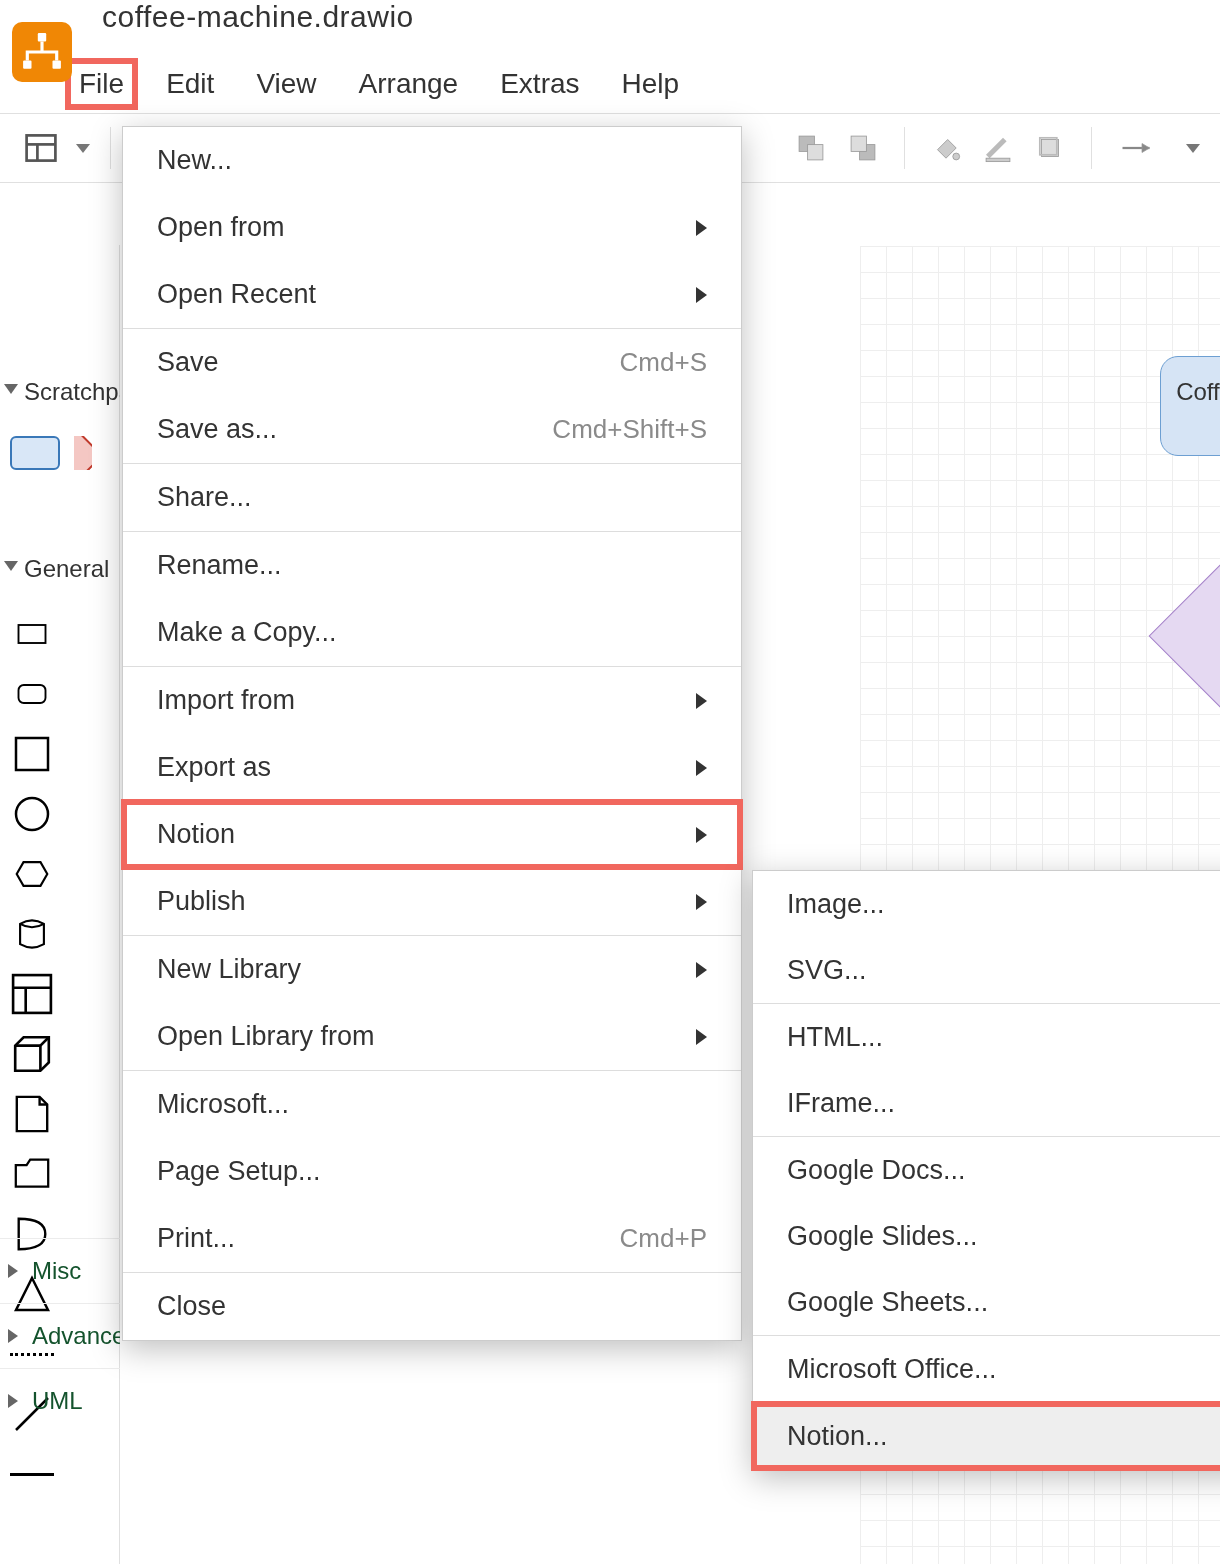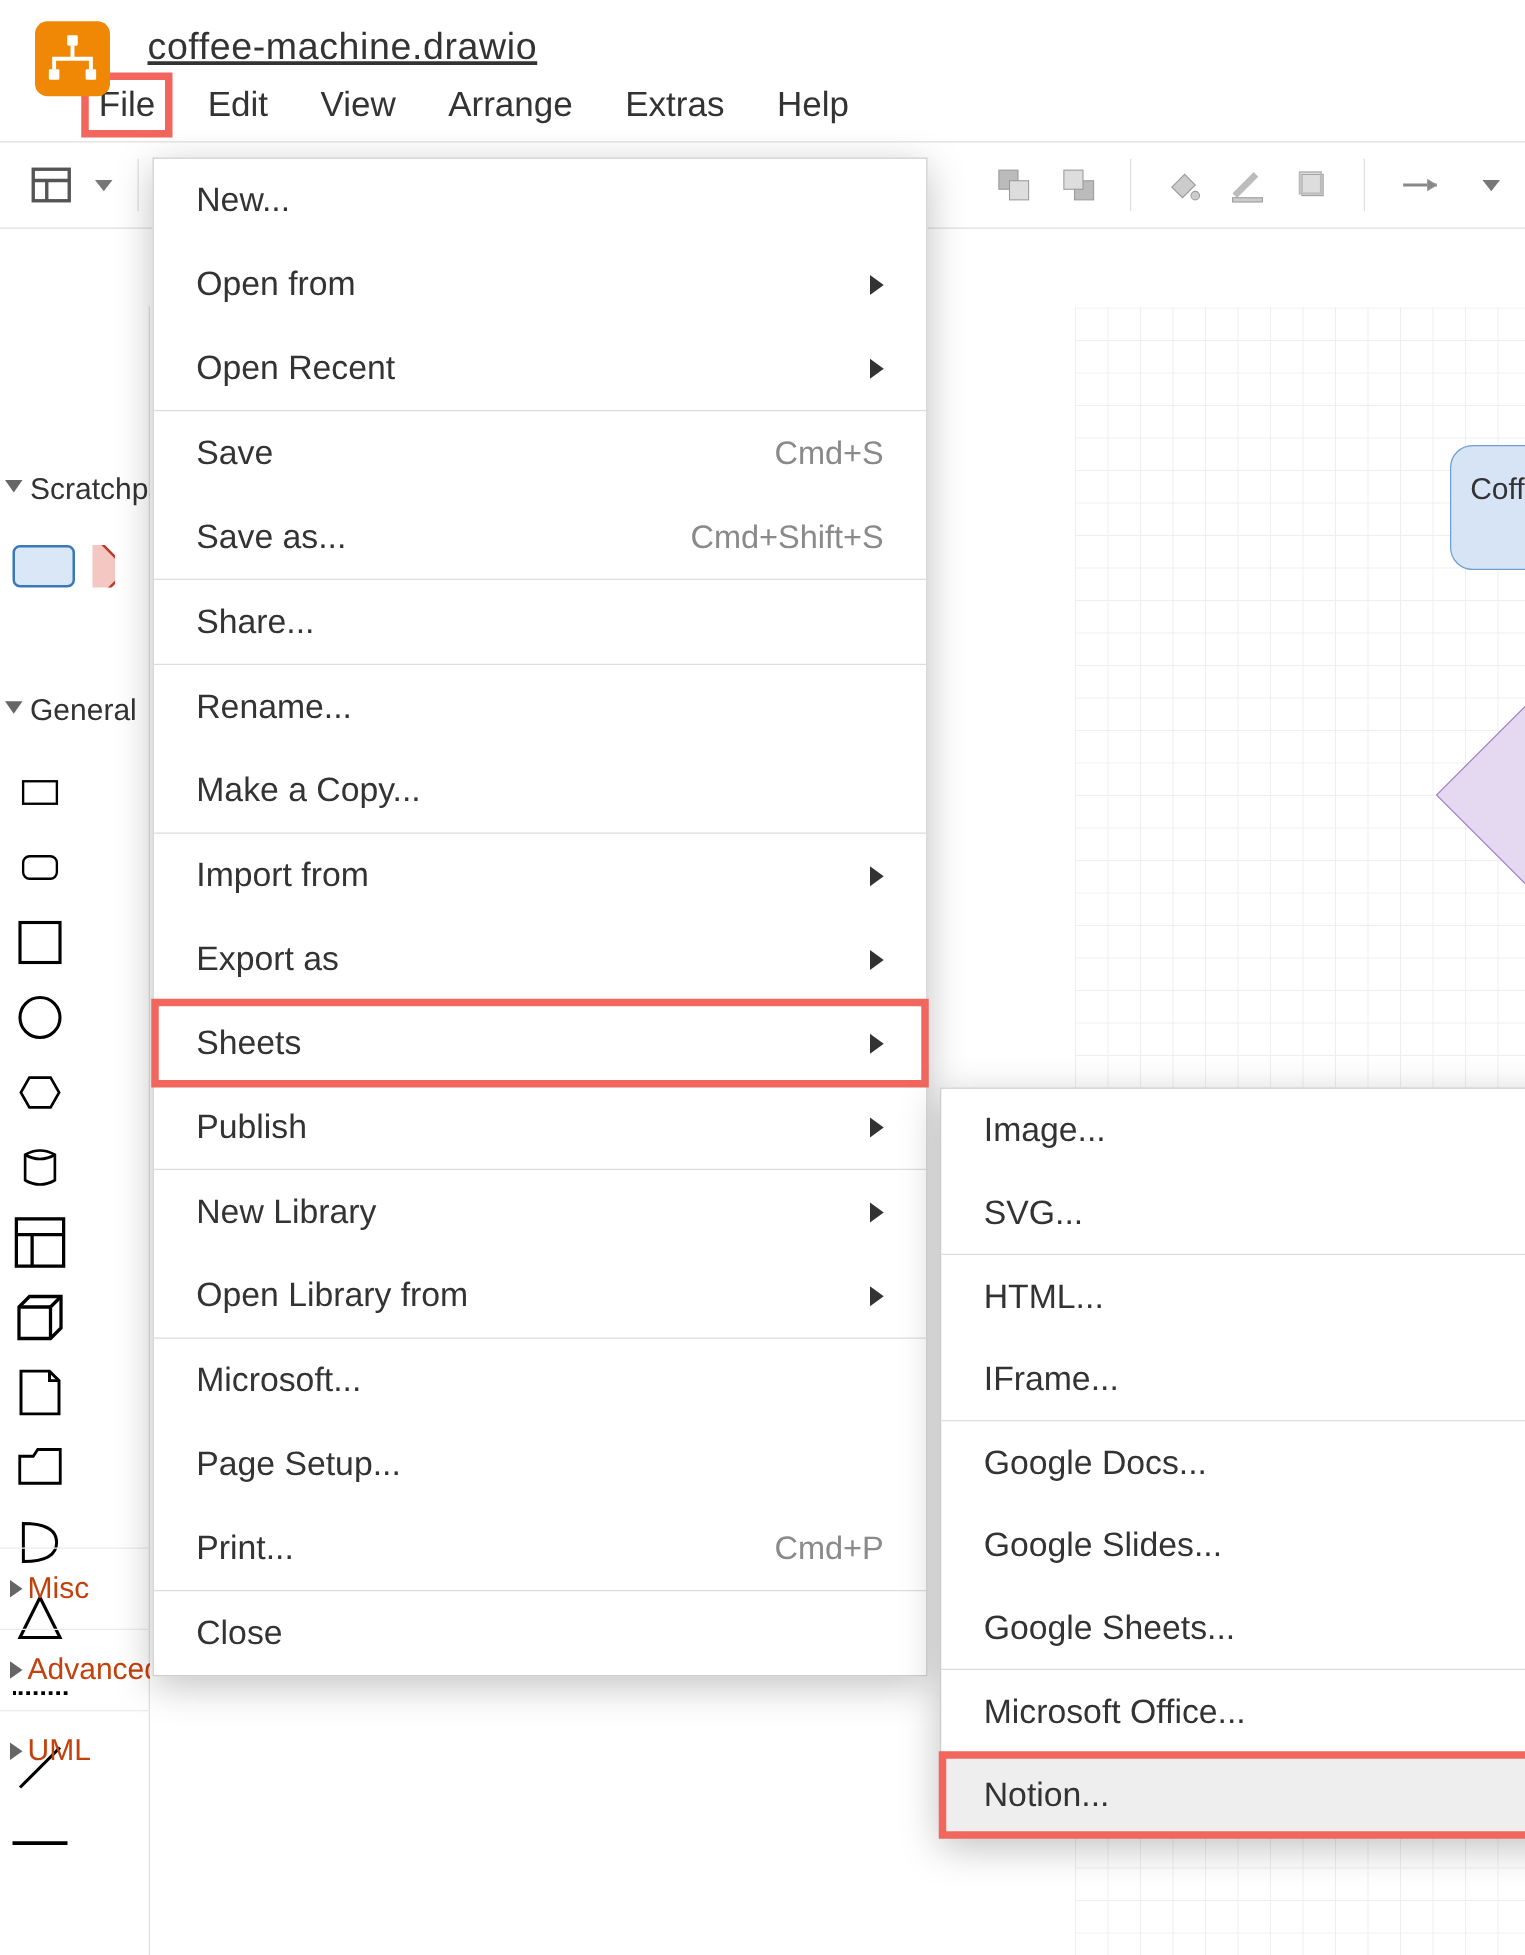--- a/index.html
+++ b/index.html
@@ -9,24 +9,23 @@
   width: 1220px;
   height: 1564px;
   overflow: hidden;
   position: relative;
   color: #333;
 }
 
 
 .title-row {
   display: flex;
-  align-items: flex-end;
+  align-items: flex-start;
   height: 55px;
-  padding-left: 28px;
-  text-decoration: underline;
+  padding-left: 12px;
 }
 .logo {
   width: 60px; height: 60px;
   background: #f08705;
   border-radius: 10px;
   display: flex; align-items: center; justify-content: center;
   margin-right: 30px;
   position: relative;
   top: 22px;
 }
@@ -108,22 +107,22 @@
 .scratch-shapes { display:flex; gap:14px; padding:20px 10px; }
 .shape-rect-small { width:50px;height:34px;border:2px solid #3a78b8;border-radius:6px;background:#d9e7f7; }
 .shape-red-partial { width:18px;height:34px;position:relative;overflow:hidden; }
 .shape-red-partial::before{content:'';position:absolute;left:-18px;top:0;width:36px;height:34px;border:2px solid #c0392b;background:#f4c7c3;transform:rotate(45deg);}
 
 .shape-grid { display:flex; flex-wrap:wrap; gap:12px; padding:10px 8px; }
 .sgcell { width:48px; height:48px; display:flex; align-items:center; justify-content:center; }
 .sgcell svg { stroke:#000; fill:none; stroke-width:2.5; }
 
 .cat-row {
-  display:flex;align-items:center;gap:4px;
-  font-size:24px;color:#c2410c;
+  display:flex;align-items:center;gap:14px;
+  font-size:24px;color:#14532d;
   padding:18px 8px;
   border-top:1px solid #ececec;
 }
 
 
 .canvas {
   position:absolute;
   left: 120px; right: 0;
   top: 246px; bottom: 0;
   background: #fff;
@@ -442,21 +441,21 @@
   <div class="menu-divider"></div>
   <div class="menu-row">
       <span>Import from</span>
       <span class="sub-caret"></span>
     </div>
   <div class="menu-row">
       <span>Export as</span>
       <span class="sub-caret"></span>
     </div>
   <div class="menu-row highlight">
-      <span>Sheets</span>
+      <span>Notion</span>
       <span class="sub-caret"></span>
     </div>
   <div class="menu-row">
       <span>Publish</span>
       <span class="sub-caret"></span>
     </div>
   <div class="menu-divider"></div>
   <div class="menu-row">
       <span>New Library</span>
       <span class="sub-caret"></span>

